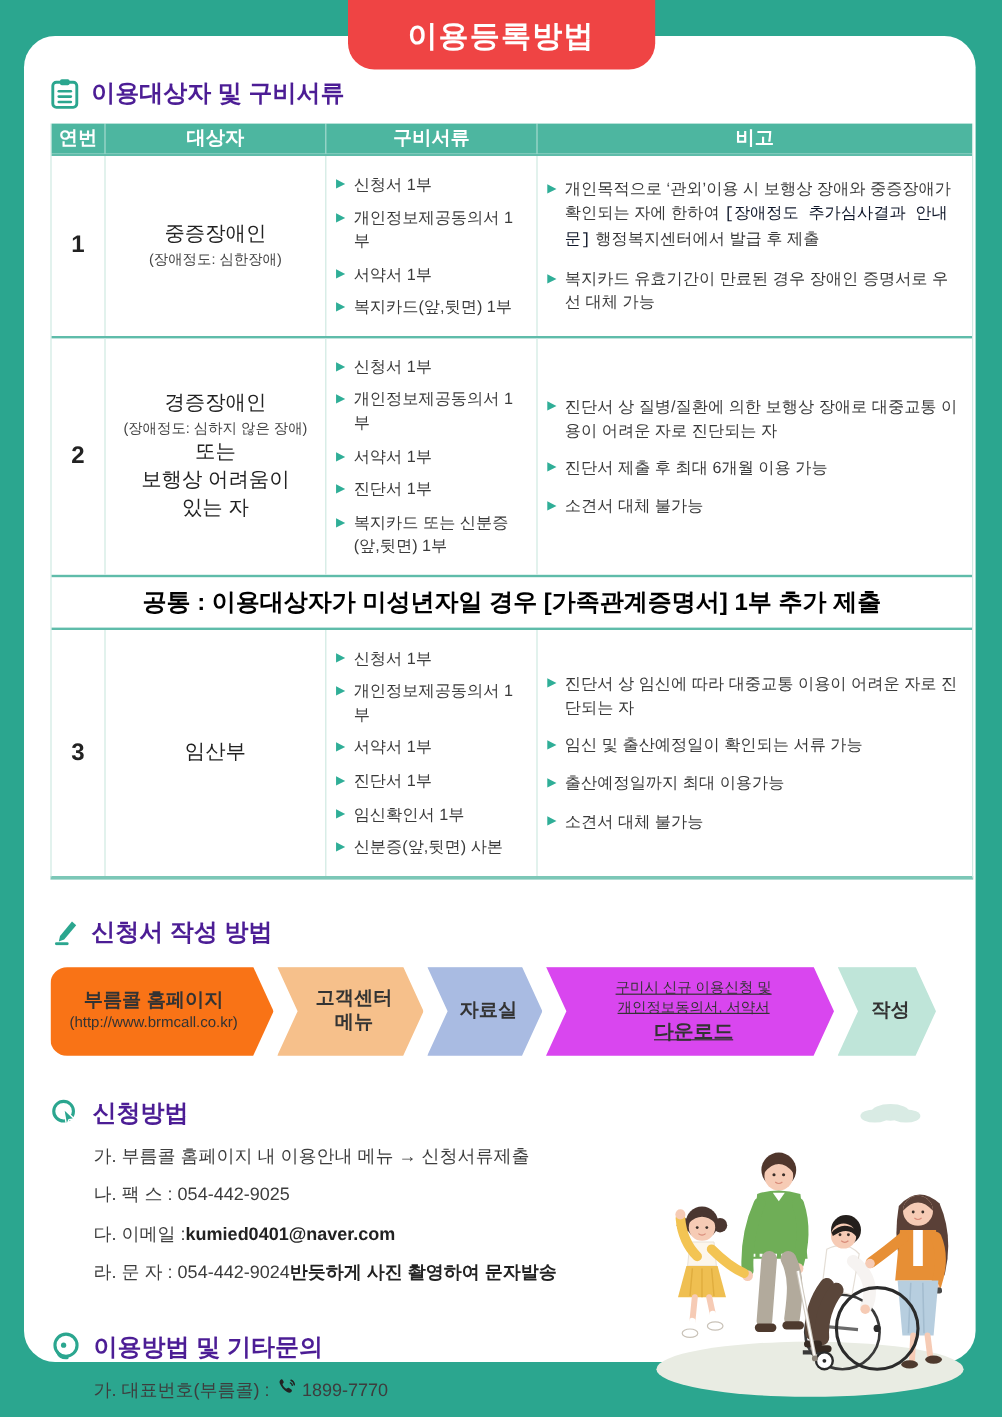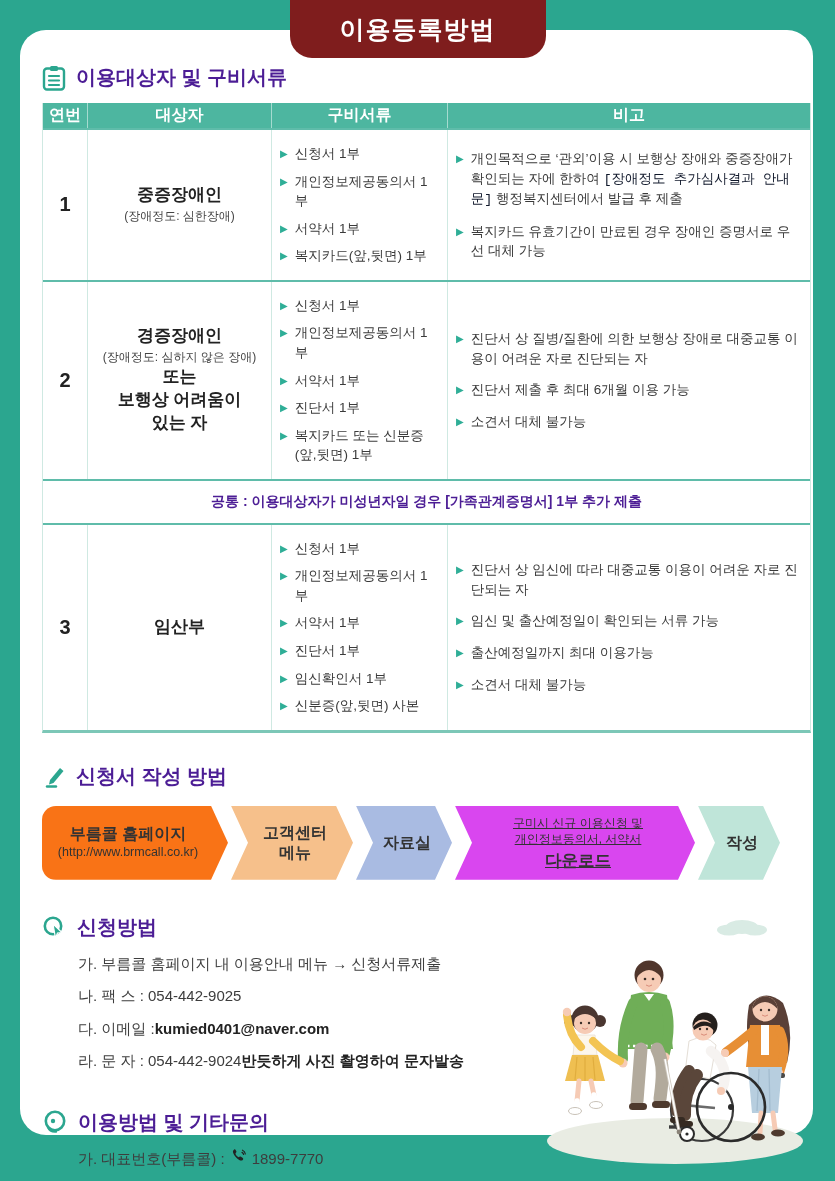--- a/index.html
+++ b/index.html
@@ -1,19 +1,19 @@
 <!DOCTYPE html>
 <html><head>
 <meta charset="utf-8">
 <style>
   html,body{margin:0;padding:0;}
   body{font-family:"Liberation Sans","DejaVu Sans",sans-serif;background:#2ba68f;}
   .page{position:relative;width:835px;height:1181px;background:#2ba68f;overflow:hidden;}
   .card{position:absolute;left:20px;top:30px;right:22px;bottom:46px;background:#ffffff;border-radius:26px;}
-  .title-tab{position:absolute;left:50%;top:0;transform:translateX(-50%);width:256px;height:58px;background:#7f1d1d;border-radius:0 0 22px 22px;display:flex;align-items:flex-end;justify-content:center;padding-bottom:12px;box-sizing:border-box;z-index:5;}
+  .title-tab{position:absolute;left:50%;top:0;transform:translateX(-50%);width:256px;height:58px;background:#ef4444;border-radius:0 0 22px 22px;display:flex;align-items:flex-end;justify-content:center;padding-bottom:12px;box-sizing:border-box;z-index:5;}
   .title-tab span{color:#ffffff;font-size:25px;font-weight:bold;letter-spacing:1px;}
   .content{position:absolute;left:0;top:28px;right:0;bottom:0;padding:36px 24px 0 42px;box-sizing:border-box;}
 
   
   .sec-head{display:flex;align-items:center;gap:10px;color:#4c1d95;font-weight:bold;font-size:20px;margin:0 0 12px 0;}
   .sec-head svg{flex:0 0 auto;}
 
   
   .tbl{border:1px solid #cfe9e2;border-top:none;border-bottom:3px solid #7cc7b7;font-size:13.5px;color:#3a3a3a;}
   .tr{display:flex;align-items:stretch;}
@@ -22,24 +22,24 @@
   .td{box-sizing:border-box;display:flex;flex-direction:column;justify-content:center;padding:10px 8px;}
   .td+.td{border-left:1px solid #cfe9e2;}
   .hdr .td{border-left:1px solid rgba(255,255,255,.5);padding:2px 4px;}
   .hdr .td:first-child{border-left:none;}
   .c-no{flex:0 0 44px;align-items:center;text-align:center;}
   .c-target{flex:0 0 184px;align-items:center;text-align:center;}
   .c-docs{flex:0 0 176px;}
   .c-remarks{flex:1 1 auto;}
   .hdr .td{color:#fff;font-weight:bold;font-size:16px;align-items:center;text-align:center;}
   .row-no{font-size:20px;font-weight:bold;color:#222;}
-  .target-main{font-size:17px;font-weight:bold;color:#222;line-height:1.35;}
+  .target-main{font-size:17px;font-weight:normal;color:#222;line-height:1.35;}
   .target-sub{font-size:12px;color:#444;line-height:1.5;}
   .r1{min-height:142px;} .r2{min-height:146px;} .r3{min-height:152px;}
-  .common-row{border-top:2px solid #5fbcaa;min-height:42px;display:flex;align-items:center;justify-content:center;font-size:14px;font-weight:bold;color:#4c1d95;}
+  .common-row{border-top:2px solid #5fbcaa;min-height:42px;display:flex;align-items:center;justify-content:center;font-size:20px;font-weight:bold;color:#000000;}
   .li{display:flex;align-items:flex-start;margin:4px 0;line-height:1.45;}
   .li .blt{color:#2fae97;font-size:10px;margin:3px 7px 0 0;flex:0 0 auto;}
   .remark{margin:6px 0;}
   .hl{color:#0f172a;font-family:Liberation Mono, monospace;}
 
   
   .flow{display:flex;align-items:center;margin:16px 0 0 0;}
   .step{height:74px;display:flex;flex-direction:column;justify-content:center;align-items:center;box-sizing:border-box;color:#333;text-align:center;}
   .step+.step{margin-left:3px;}
   .s1{width:186px;background:#f97316;border-radius:14px 0 0 14px;clip-path:polygon(0 0,calc(100% - 17px) 0,100% 50%,calc(100% - 17px) 100%,0 100%);padding-right:14px;}

